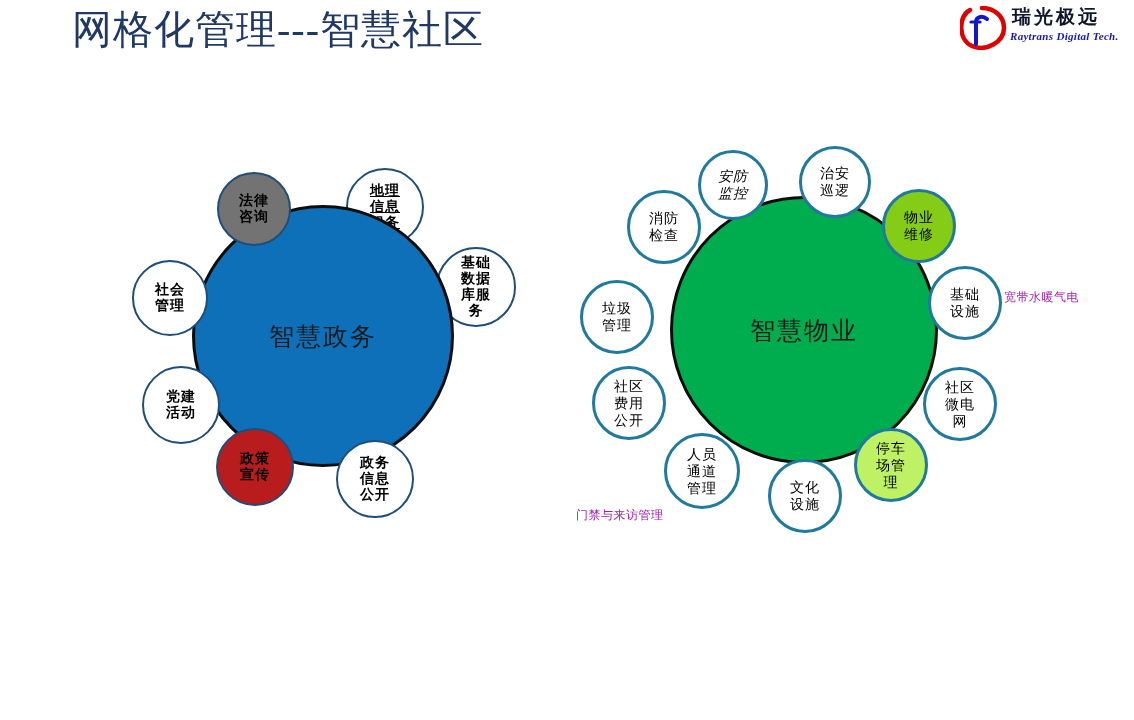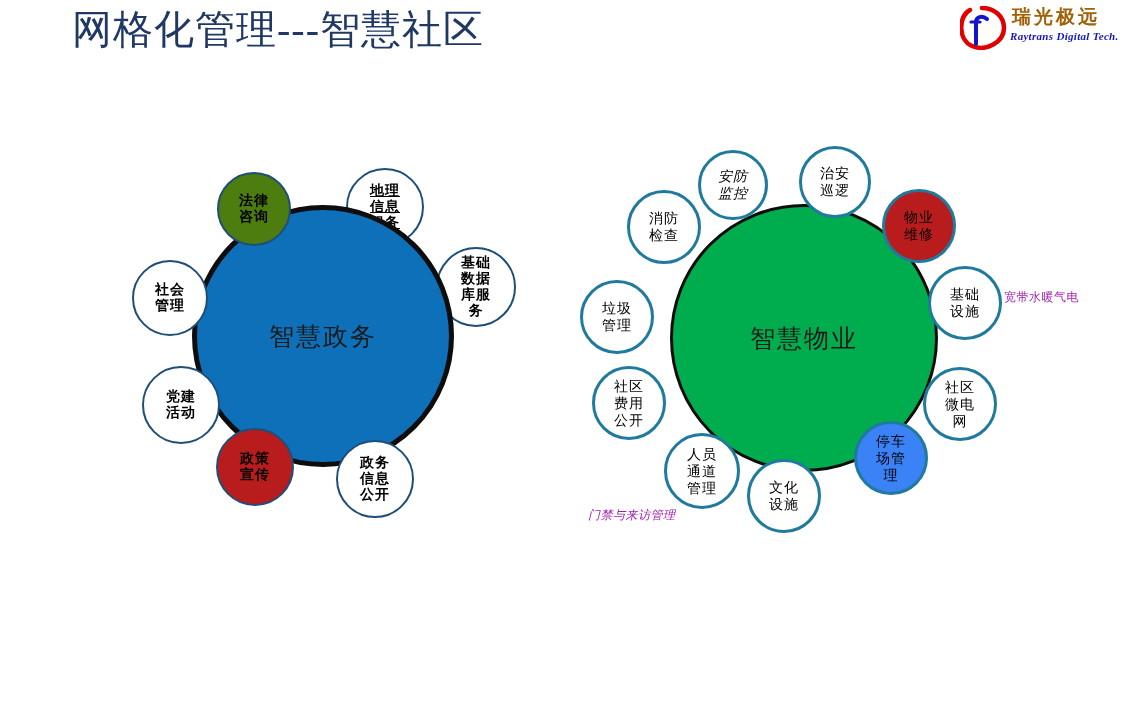--- a/index.html
+++ b/index.html
@@ -44,21 +44,21 @@
     height: 44px;
   }
   #logo .logo-cn {
     position: absolute;
     left: 52px;
     top: 2px;
     font-family: "Liberation Serif", serif;
     font-weight: bold;
     font-size: 19px;
     line-height: 22px;
-    color: #a16207;
+    color: #0f172a;
     letter-spacing: 3px;
     white-space: nowrap;
   }
   #logo .logo-en {
     position: absolute;
     left: 50px;
     top: 26px;
     font-family: "Liberation Serif", serif;
     font-style: italic;
     font-weight: bold;
@@ -90,25 +90,25 @@
     font-family: "Liberation Serif", serif;
     font-size: 25px;
     letter-spacing: 2px;
     color: #1a1a1a;
     white-space: nowrap;
   }
   #hub-governance {
     left: 72px;  top: 55px;
     width: 262px; height: 262px;
     background: #0E70B8;
-    border: 5px solid #0ea5e9;
+    border: 3px solid #0ea5e9;
     align-items: center;
   }
   #hub-property {
-    left: 104px; top: 64px;
+    left: 104px; top: 56px;
     width: 268px; height: 268px;
     background: #00AD4E;
     border: 3px solid #0d0d0d;
   }
 
   
   .sat {
     position: absolute;
     border-radius: 50%;
     background: #ffffff;
@@ -155,21 +155,21 @@
   .annotation {
     position: absolute;
     font-family: "Liberation Sans", sans-serif;
     font-size: 12px;
     line-height: 14px;
     color: #a21caf;
     white-space: nowrap;
     letter-spacing: 0.5px;
     z-index: 4;
   }
-  #annotation-access    { left: 22px;  top: 368px; font-style: italic; }
+  #annotation-access    { left: 10px;  top: 368px; }
   #annotation-utilities { left: 438px; top: 150px; }
 </style>
 </head>
 <body style="background: rgb(255, 255, 255);">
 
 <div id="page-title">网格化管理---智慧社区</div>
 
 <div id="logo">
   <svg class="logo-mark" viewBox="0 0 48 44">
     <path d="M10 4 C-2 10, -2 34, 12 40 C26 46, 44 36, 44 22 C44 10, 34 2, 22 2" fill="none" stroke="#E00000" stroke-width="4.5" stroke-linecap="round"></path>
@@ -178,21 +178,21 @@
   </svg>
   <div class="logo-cn">瑞光极远</div>
   <div class="logo-en">Raytrans Digital Tech.</div>
 </div>
 
 <div class="diagram" id="diagram-governance">
   <div class="hub" id="hub-governance" style="background: rgb(14, 112, 184); border-color: rgb(13, 13, 13);">
     <span class="hub-label">智慧政务</span>
   </div>
 
-<div class="sat sat-gov" style="left: 97px; top: 22px; width: 74px; height: 74px; border-color: rgb(31, 78, 121); background: #4d7c0f;">
+<div class="sat sat-gov" style="left: 97px; top: 22px; width: 74px; height: 74px; border-color: rgb(31, 78, 121); background: #737373;">
       <span class="sat-label">法律
 咨询</span>
     </div>
     <div class="sat sat-gov behind" style="left: 226px; top: 18px; width: 78px; height: 78px; border-color: rgb(31, 78, 121); background: rgb(255, 255, 255); text-decoration: underline;">
       <span class="sat-label">地理
 信息
 服务</span>
     </div>
     <div class="sat sat-gov behind" style="left: 316px; top: 97px; width: 80px; height: 80px; border-color: rgb(31, 78, 121); background: rgb(255, 255, 255);">
       <span class="sat-label">基础
@@ -231,21 +231,21 @@
 监控</span>
     </div>
     <div class="sat sat-prop" style="left: 233px; top: 6px; width: 72px; height: 72px; border-color: rgb(31, 122, 158); background: rgb(255, 255, 255);">
       <span class="sat-label">治安
 巡逻</span>
     </div>
     <div class="sat sat-prop" style="left: 61px; top: 50px; width: 74px; height: 74px; border-color: rgb(31, 122, 158); background: rgb(255, 255, 255);">
       <span class="sat-label">消防
 检查</span>
     </div>
-    <div class="sat sat-prop" style="left: 316px; top: 49px; width: 74px; height: 74px; border-color: rgb(31, 122, 158); background: #b91c1c;">
+    <div class="sat sat-prop" style="left: 316px; top: 49px; width: 74px; height: 74px; border-color: rgb(31, 122, 158); background: #84cc16;">
       <span class="sat-label">物业
 维修</span>
     </div>
     <div class="sat sat-prop" style="left: 14px; top: 140px; width: 74px; height: 74px; border-color: rgb(31, 122, 158); background: rgb(255, 255, 255);">
       <span class="sat-label">垃圾
 管理</span>
     </div>
     <div class="sat sat-prop" style="left: 362px; top: 126px; width: 74px; height: 74px; border-color: rgb(31, 122, 158); background: rgb(255, 255, 255);">
       <span class="sat-label">基础
 设施</span>
@@ -258,22 +258,22 @@
     <div class="sat sat-prop" style="left: 357px; top: 227px; width: 74px; height: 74px; border-color: rgb(31, 122, 158); background: rgb(255, 255, 255);">
       <span class="sat-label">社区
 微电
 网</span>
     </div>
     <div class="sat sat-prop" style="left: 98px; top: 293px; width: 76px; height: 76px; border-color: rgb(31, 122, 158); background: rgb(255, 255, 255); align-items: center;">
       <span class="sat-label">人员
 通道
 管理</span>
     </div>
-    <div class="sat sat-prop" style="left: 288px; top: 281px; width: 74px; height: 74px; border-color: rgb(31, 122, 158); background: #3b82f6;">
+    <div class="sat sat-prop" style="left: 288px; top: 288px; width: 74px; height: 74px; border-color: rgb(31, 122, 158); background: #bef264;">
       <span class="sat-label">停车
 场管
 理</span>
     </div>
-    <div class="sat sat-prop" style="left: 181px; top: 319px; width: 74px; height: 74px; border-color: rgb(31, 122, 158); background: rgb(255, 255, 255);">
+    <div class="sat sat-prop" style="left: 202px; top: 319px; width: 74px; height: 74px; border-color: rgb(31, 122, 158); background: rgb(255, 255, 255);">
       <span class="sat-label">文化
 设施</span>
     </div>
   </div>
 
 </body></html>

